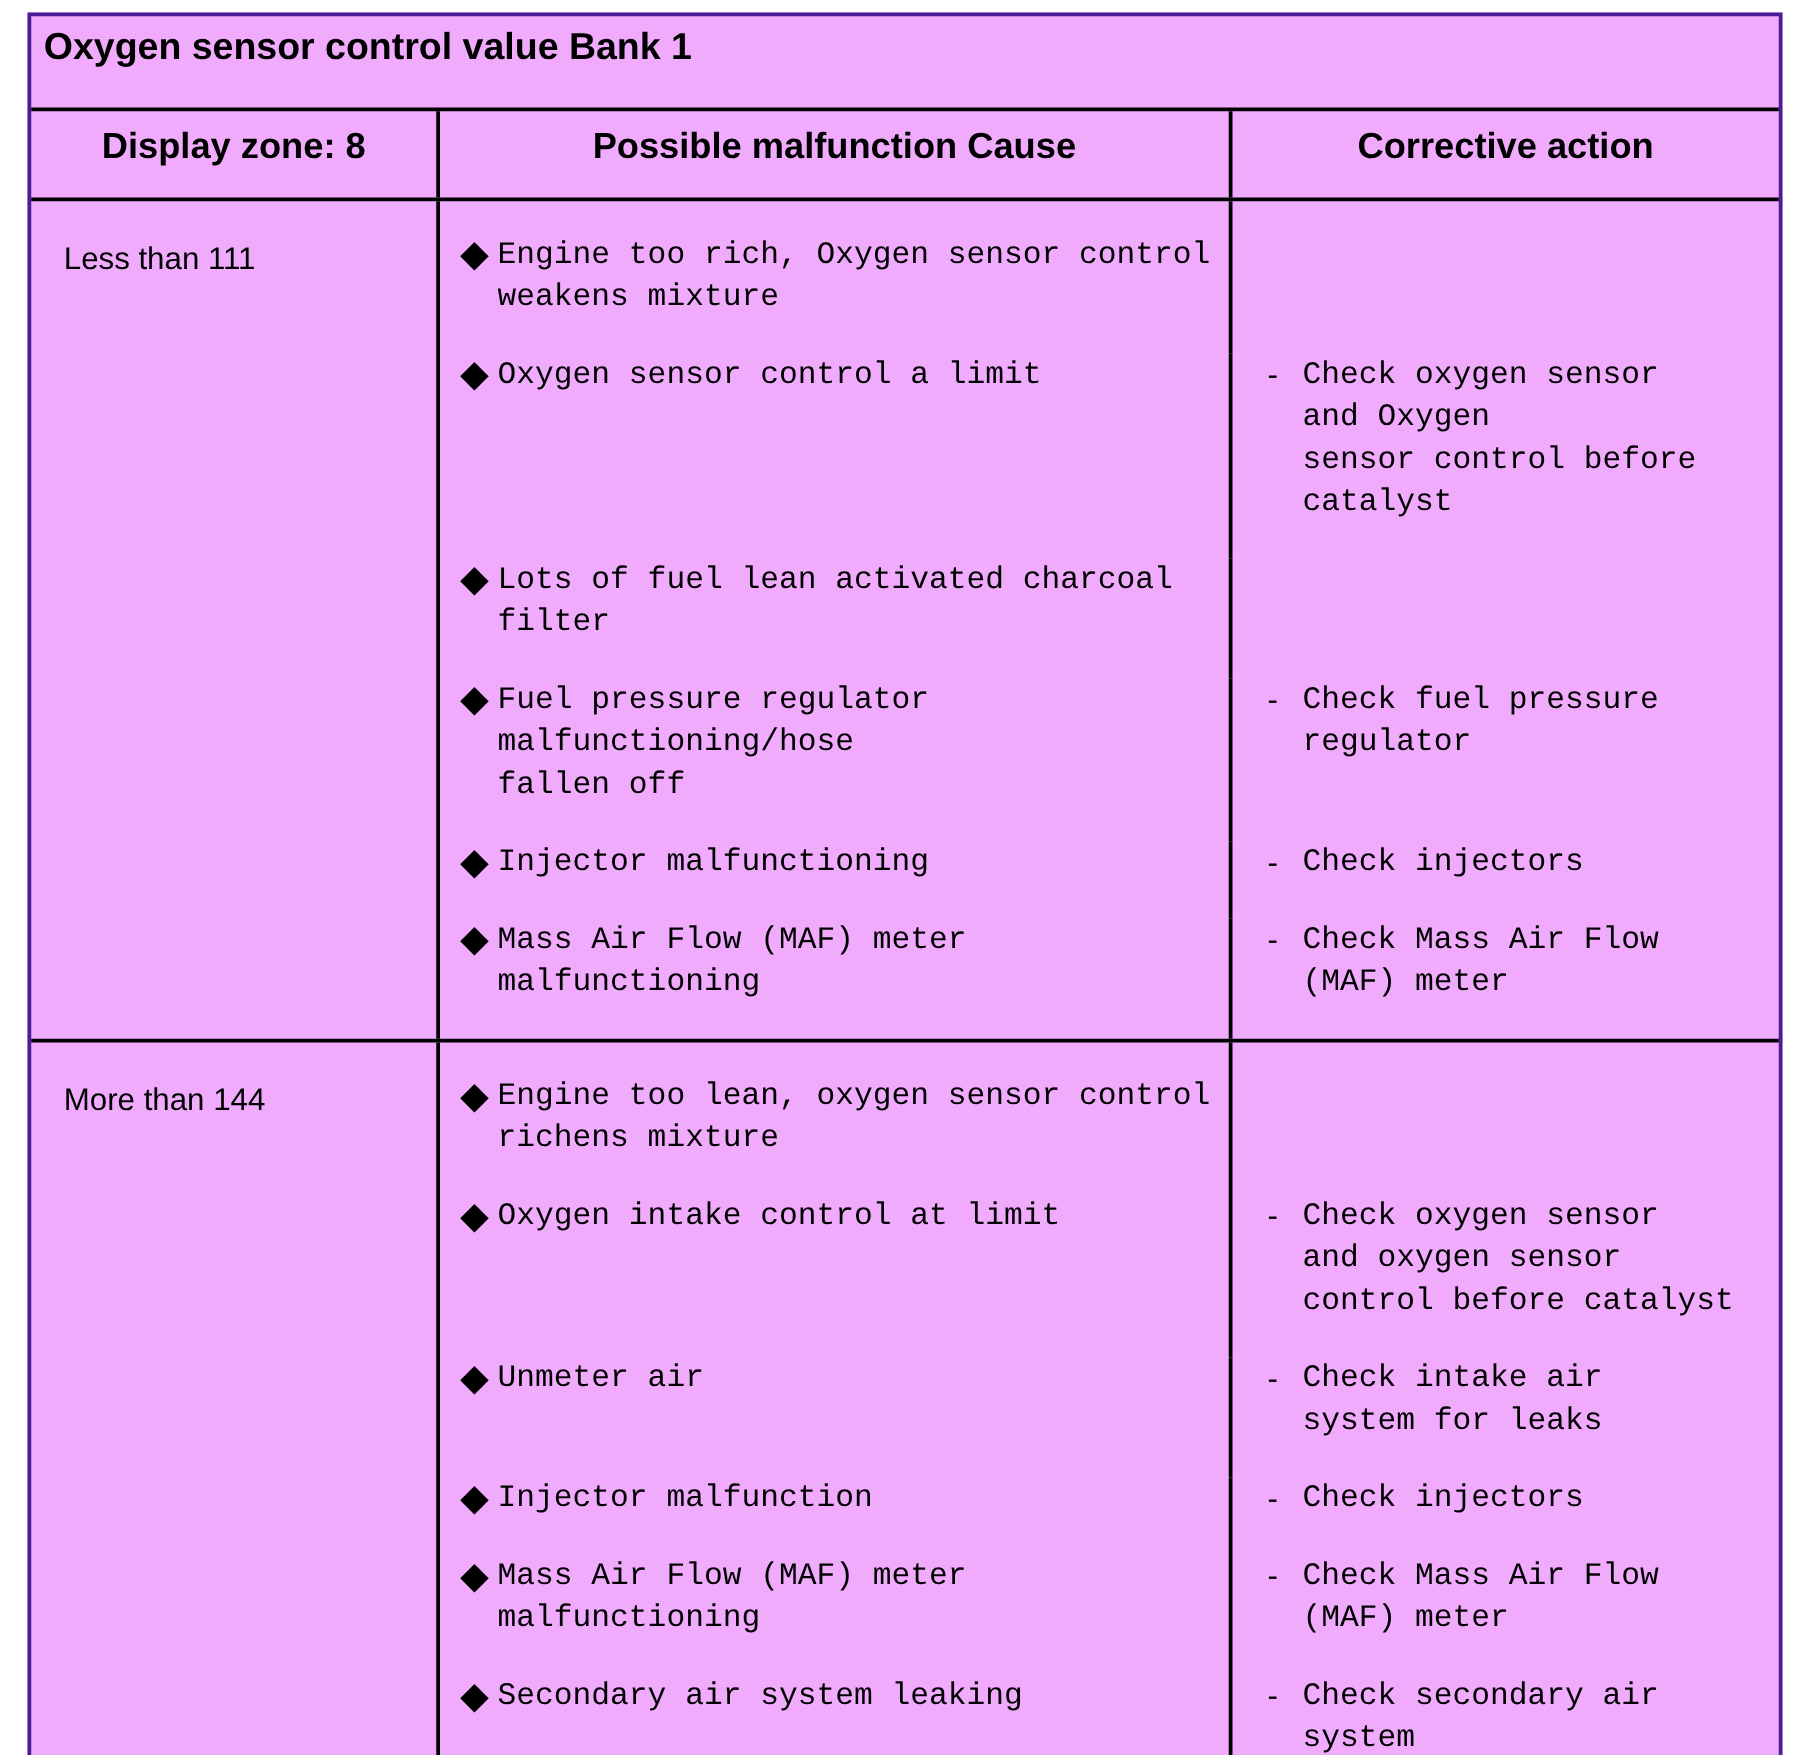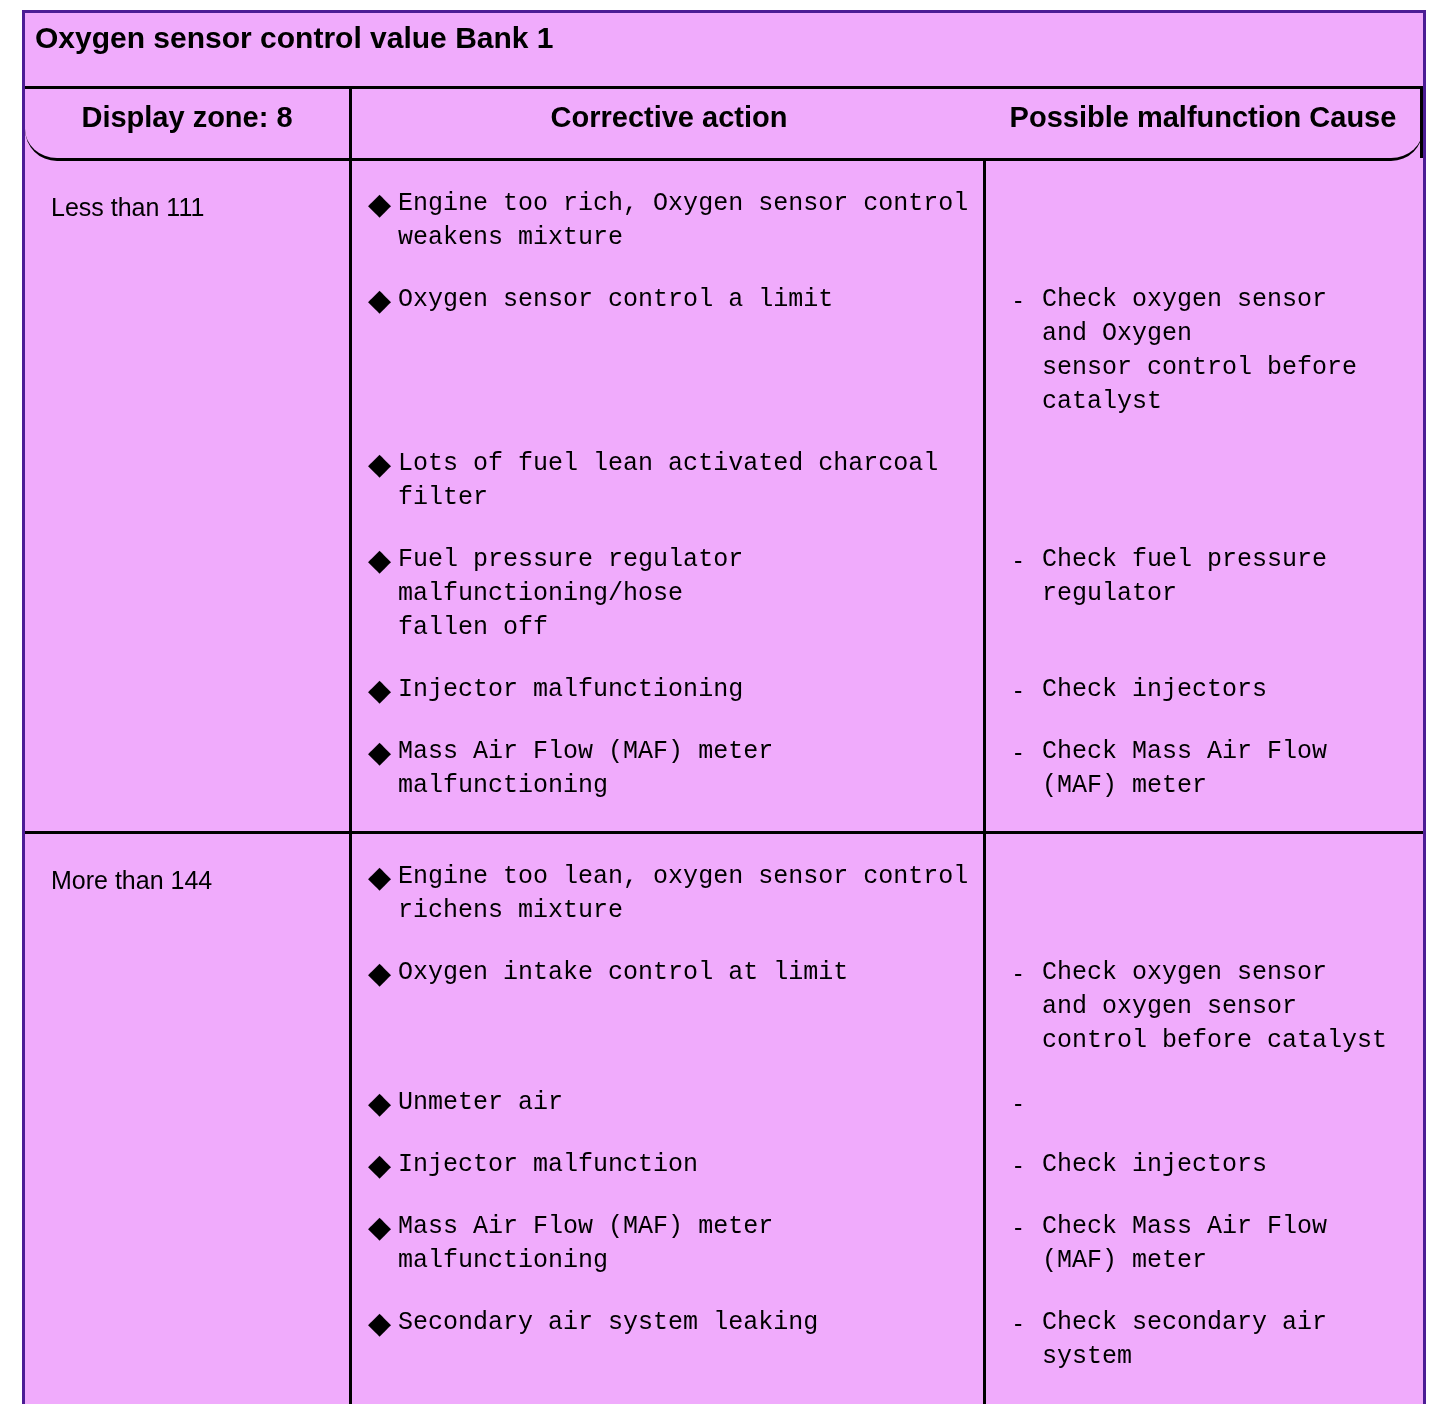--- a/index.html
+++ b/index.html
@@ -19,21 +19,20 @@
     border-bottom:3px solid #000;
     padding:8px 10px 0 10px;
     font-size:30px;
     font-weight:bold;
   }
   .header-row {
     display:grid;
     grid-template-columns:327px 634px 1fr;
     border-bottom:3px solid #000;
     height:72px;
-    border-radius:32px;
   }
   .hc {
     padding-top:12px;
     text-align:center;
     font-weight:bold;
     font-size:29px;
   }
   .hc.bordered { border-right:3px solid #000; }
   .data-row {
     display:grid;
@@ -85,22 +84,22 @@
     line-height:34px;
   }
 </style>
 </head>
 <body>
 
 <div class="table">
   <div class="title-row">Oxygen sensor control value Bank 1</div>
   <div class="header-row">
     <div class="hc bordered">Display zone: 8</div>
+    <div class="hc bordered">Possible malfunction Cause</div>
     <div class="hc">Corrective action</div>
-    <div class="hc bordered">Possible malfunction Cause</div>
   </div>
   <div id="rows">
       <div class="data-row">
         <div class="zone-cell">Less than 111</div>
         <div class="entries">
           <div class="entry">
             <div class="cause-cell">
               <span class="bullet">◆</span>
               <div class="cause-text">Engine too rich, Oxygen sensor control
 weakens mixture</div>
@@ -185,20 +184,22 @@
 control before catalyst</div>
             </div>
           </div>
           <div class="entry">
             <div class="cause-cell">
               <span class="bullet">◆</span>
               <div class="cause-text">Unmeter air</div>
             </div>
             <div class="action-cell">
               <span class="dash">-</span>
+              <div class="action-text">Check intake air
+system for leaks</div>
             </div>
           </div>
           <div class="entry">
             <div class="cause-cell">
               <span class="bullet">◆</span>
               <div class="cause-text">Injector malfunction</div>
             </div>
             <div class="action-cell">
               <span class="dash">-</span>
               <div class="action-text">Check injectors</div>

